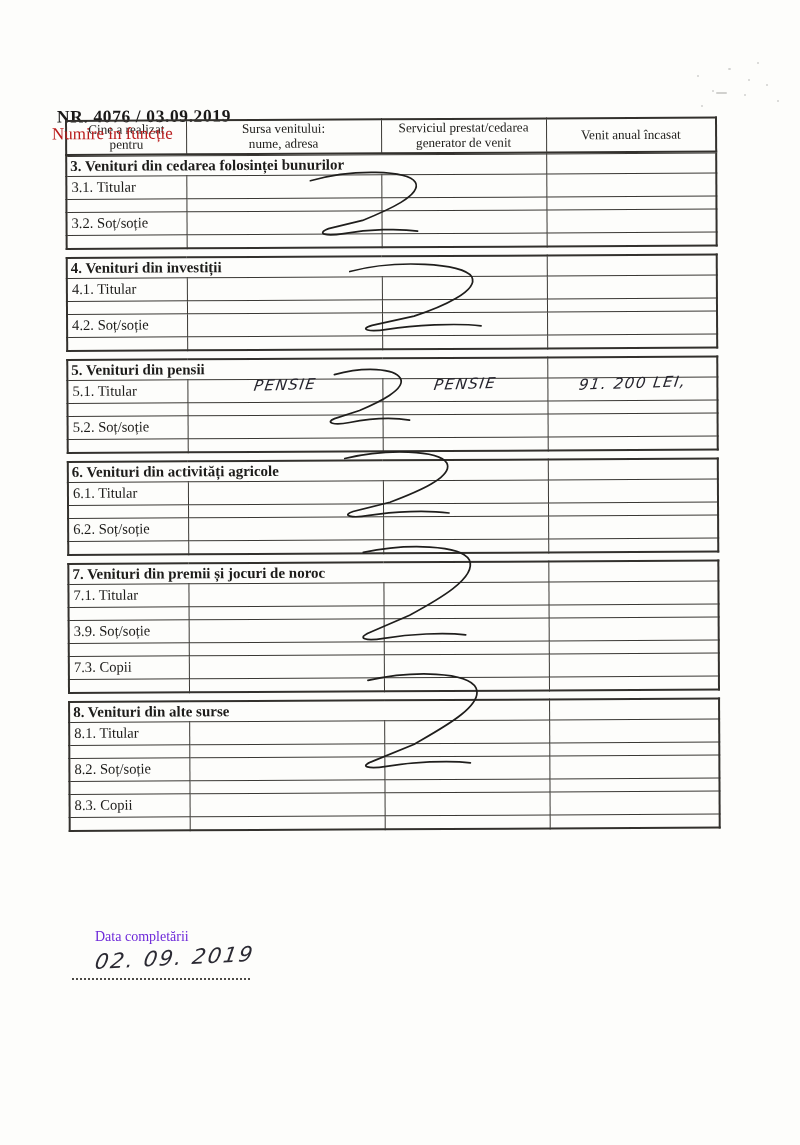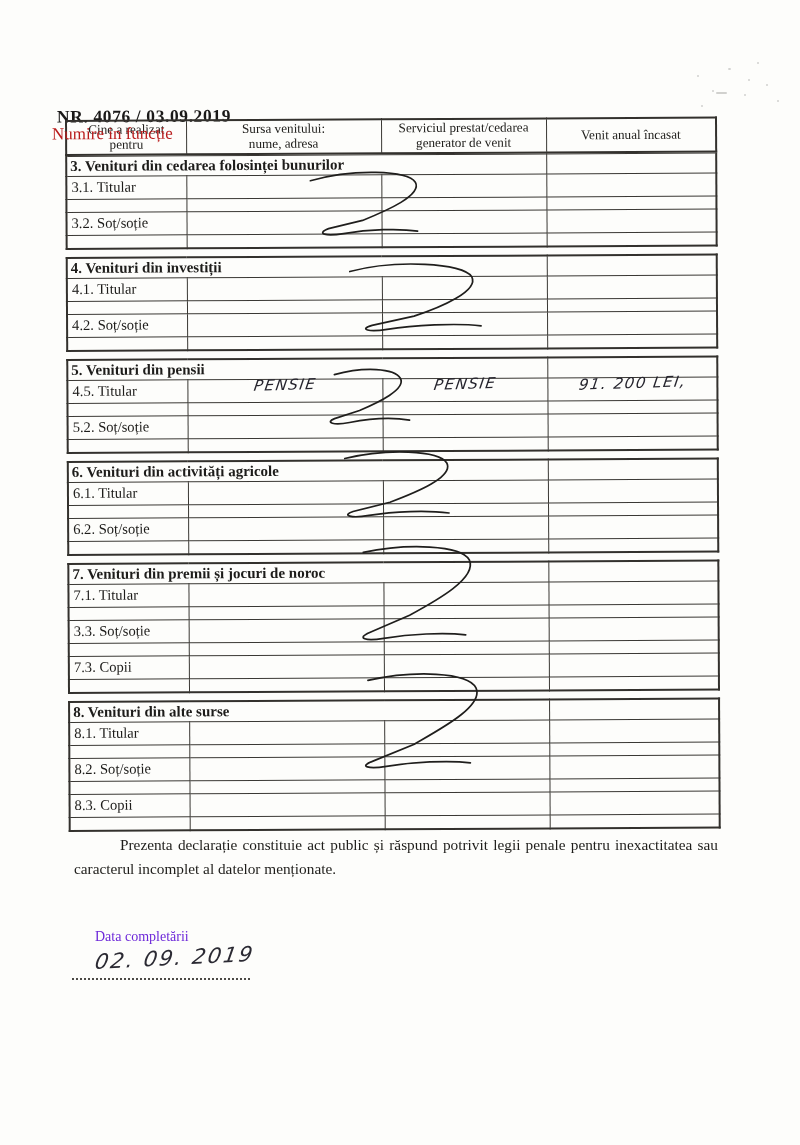--- a/index.html
+++ b/index.html
@@ -202,21 +202,21 @@
           <col class="c2">
           <col class="c3">
           <col class="c4">
         </colgroup>
       <tbody>
           <tr class="sec-title">
             <td colspan="3">5. Venituri din pensii</td>
             <td></td>
           </tr>
       <tr class="item">
-        <td>4.5. Titular</td>
+        <td>5.1. Titular</td>
         <td class="hv"><span class="hand">PENSIE</span></td>
         <td class="hv"><span class="hand">PENSIE</span></td>
         <td class="hv"><span class="hand">91. 200 LEI,</span></td>
       </tr>
       <tr class="thin">
             <td></td>
             <td></td>
             <td></td>
             <td></td>
           </tr>
@@ -292,21 +292,21 @@
             <td class="hv"></td>
             <td class="hv"></td>
           </tr>
       <tr class="thin">
             <td></td>
             <td></td>
             <td></td>
             <td></td>
           </tr>
       <tr class="item">
-            <td>3.3. Soț/soție</td>
+            <td>3.9. Soț/soție</td>
             <td class="hv"></td>
             <td class="hv"></td>
             <td class="hv"></td>
           </tr>
       <tr class="thin">
             <td></td>
             <td></td>
             <td></td>
             <td></td>
           </tr>
@@ -379,20 +379,19 @@
     <svg class="zmarks" viewBox="0 0 650 660">
       <path d="M245,62 C288,50 342,52 350,64 C357,77 322,92 297,102 L263,110 C250,115 260,118 278,115 C303,111 334,110 352,113"></path>
       <path d="M284,153 C330,141 398,145 406,159 C413,173 376,189 348,198 L306,207 C292,211 303,214 321,211 C347,207 390,205 415,208"></path>
       <path d="M268,256 C298,248 328,250 334,260 C340,271 312,284 293,292 L268,300 C258,304 267,307 283,304 C304,300 327,299 343,302"></path>
       <path d="M278,340 C320,330 372,332 380,345 C387,359 350,374 323,384 L286,393 C274,397 284,400 302,397 C327,393 360,392 382,395"></path>
       <path d="M296,434 C340,425 394,427 402,442 C410,460 370,482 342,497 L302,514 C288,520 298,523 316,520 C342,516 376,514 398,517"></path>
       <path d="M300,562 C346,552 400,554 408,570 C416,588 374,610 346,626 L304,643 C290,648 300,651 318,648 C344,644 380,642 402,645"></path>
     </svg>
   </div>
 
-  <p class="declaration">Prezenta declarație constituie act public și răspund potrivit legii penale pentru inexactitatea sau caracterul incomplet al datelor menționate.</p>
 
   <div class="date-label">Data completării</div>
   <div class="date-block">
     <span class="date-hand">02. 09. 2019</span>
   </div>
 
 </div>
 
 </body></html>

